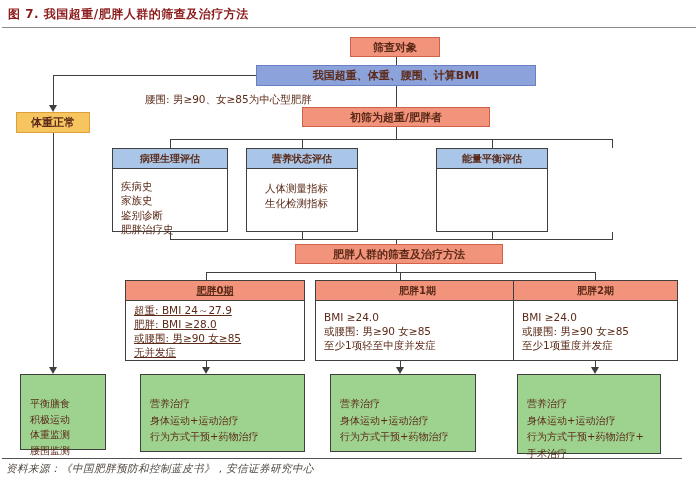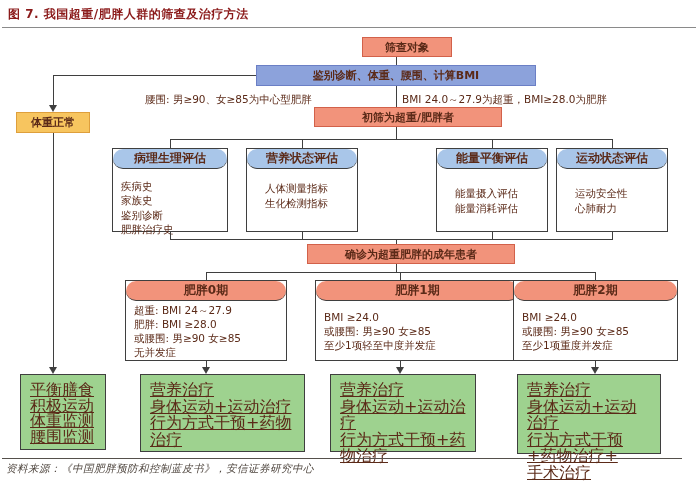--- a/index.html
+++ b/index.html
@@ -6,84 +6,76 @@
   .page{position:relative;width:700px;height:486px;background:#fff;overflow:hidden;
         font-family:"DejaVu Sans",sans-serif;color:var(--text,#5B2A18);}
   .title{position:absolute;left:8px;top:6px;font-size:12px;font-weight:bold;
          color:var(--title-red,#8B1A1A);letter-spacing:.5px;}
   .rule{position:absolute;height:1px;background:#8a8a8a;}
   .src-rule{position:absolute;height:1px;background:#55504b;}
   .source{position:absolute;left:6px;top:462px;font-size:10.5px;font-style:italic;
           color:#4f463f;letter-spacing:.5px;}
   .node{position:absolute;box-sizing:border-box;display:flex;align-items:center;
         justify-content:center;font-size:11px;font-weight:bold;text-align:center;}
-  .salmon{background:var(--salmon,#F2937B);border:1px solid var(--salmon-border,#D2614A);margin-left:12px;}
+  .salmon{background:var(--salmon,#F2937B);border:1px solid var(--salmon-border,#D2614A);}
   .blue{background:var(--blue,#8CA2DB);border:1px solid var(--blue-border,#6B7FC5);}
   .amber{background:var(--amber,#F7C55F);border:1px solid var(--amber-border,#DE9F3C);}
   .card{position:absolute;box-sizing:border-box;background:#fff;
         border:1px solid var(--line,#3F3F3F);}
   .card-hd{box-sizing:border-box;height:20px;display:flex;align-items:center;
-           justify-content:center;font-size:12px;font-weight:bold;
-           border-bottom:1px solid var(--line,#3F3F3F);border-radius:10px;}
+           justify-content:center;font-size:10px;font-weight:bold;
+           border-bottom:1px solid var(--line,#3F3F3F);}
   .hd-blue{background:var(--header-blue,#A9C6E9);}
   .hd-salmon{background:var(--salmon,#F2937B);}
   .card-bd{box-sizing:border-box;display:flex;flex-direction:column;
            justify-content:center;font-size:10.5px;line-height:14.5px;}
   .lines{white-space:pre-line;}
   .crit{position:absolute;font-size:10.5px;line-height:14px;}
   .green{position:absolute;box-sizing:border-box;background:var(--green,#9ED28F);
-         border:1px solid var(--line,#3F3F3F);font-size:16px;line-height:16.5px;
-         padding:7px 9px;text-decoration:underline;}
+         border:1px solid var(--line,#3F3F3F);font-size:10px;line-height:16.5px;
+         padding:21px 9px;}
   .ln{position:absolute;background:var(--line,#3F3F3F);}
   .arr{position:absolute;width:0;height:0;border-left:4px solid transparent;
        border-right:4px solid transparent;border-top:7px solid var(--line,#3F3F3F);}
 </style>
 </head>
 <body>
 
 <div class="page">
 
   <div class="title">图 7. 我国超重/肥胖人群的筛查及治疗方法</div>
   <div class="rule" style="left:2px;top:27px;width:694px;"></div>
 
   <div class="node salmon" style="left:350px;top:37px;width:90px;height:20px;">筛查对象</div>
-  <div class="node blue" style="left:256px;top:65px;width:280px;height:21px;">鉴别诊断、体重、腰围、计算BMI</div>
+  <div class="node blue" style="left:256px;top:65px;width:280px;height:21px;">我国超重、体重、腰围、计算BMI</div>
 
   <div class="crit" style="left:145px;top:92px;width:250px;text-align:left;">腰围: 男≥90、女≥85为中心型肥胖</div>
-  <div class="crit" style="left:402px;top:92px;width:245px;">BMI 24.0～27.9为超重，BMI≥28.0为肥胖</div>
 
   <div class="node salmon" style="left:302px;top:107px;width:188px;height:20px;">初筛为超重/肥胖者</div>
   <div class="node amber" style="left:16px;top:112px;width:74px;height:21px;">体重正常</div>
 
   <div class="card" style="left:112px;top:148px;width:116px;height:84px;">
     <div class="card-hd hd-blue">病理生理评估</div>
     <div class="card-bd lines" style="height:77px;padding-left:8px;">疾病史
 家族史
 鉴别诊断
 肥胖治疗史</div>
   </div>
   <div class="card" style="left:246px;top:148px;width:112px;height:84px;">
     <div class="card-hd hd-blue">营养状态评估</div>
     <div class="card-bd lines" style="height:53px;padding-left:18px;">人体测量指标
 生化检测指标</div>
   </div>
   <div class="card" style="left:436px;top:148px;width:112px;height:84px;">
     <div class="card-hd hd-blue">能量平衡评估</div>
-    <div class="card-bd lines" style="height:63px;padding-left:18px;">能量摄入评估
-能量消耗评估</div>
-  </div>
-  <div class="card" style="left:556px;top:148px;width:112px;height:84px;">
-    <div class="card-hd hd-blue">运动状态评估</div>
-    <div class="card-bd lines" style="height:63px;padding-left:18px;">运动安全性
-心肺耐力</div>
   </div>
 
-  <div class="node salmon" style="left:295px;top:244px;width:208px;height:20px;">确诊为超重肥胖的成年患者</div>
+  <div class="node salmon" style="left:295px;top:244px;width:208px;height:20px;">肥胖人群的筛查及治疗方法</div>
 
-  <div class="card" style="left:125px;top:280px;width:162px;height:81px;">
+  <div class="card" style="left:125px;top:280px;width:180px;height:81px;text-decoration:underline;">
     <div class="card-hd hd-salmon">肥胖0期</div>
     <div class="card-bd lines" style="height:60px;padding-left:8px;line-height:14px;">超重: BMI 24～27.9
 肥胖: BMI ≥28.0
 或腰围: 男≥90 女≥85
 无并发症</div>
   </div>
   <div class="card" style="left:315px;top:280px;width:205px;height:81px;">
     <div class="card-hd hd-salmon">肥胖1期</div>
     <div class="card-bd lines" style="height:60px;padding-left:8px;line-height:14px;">BMI ≥24.0
 或腰围: 男≥90 女≥85

